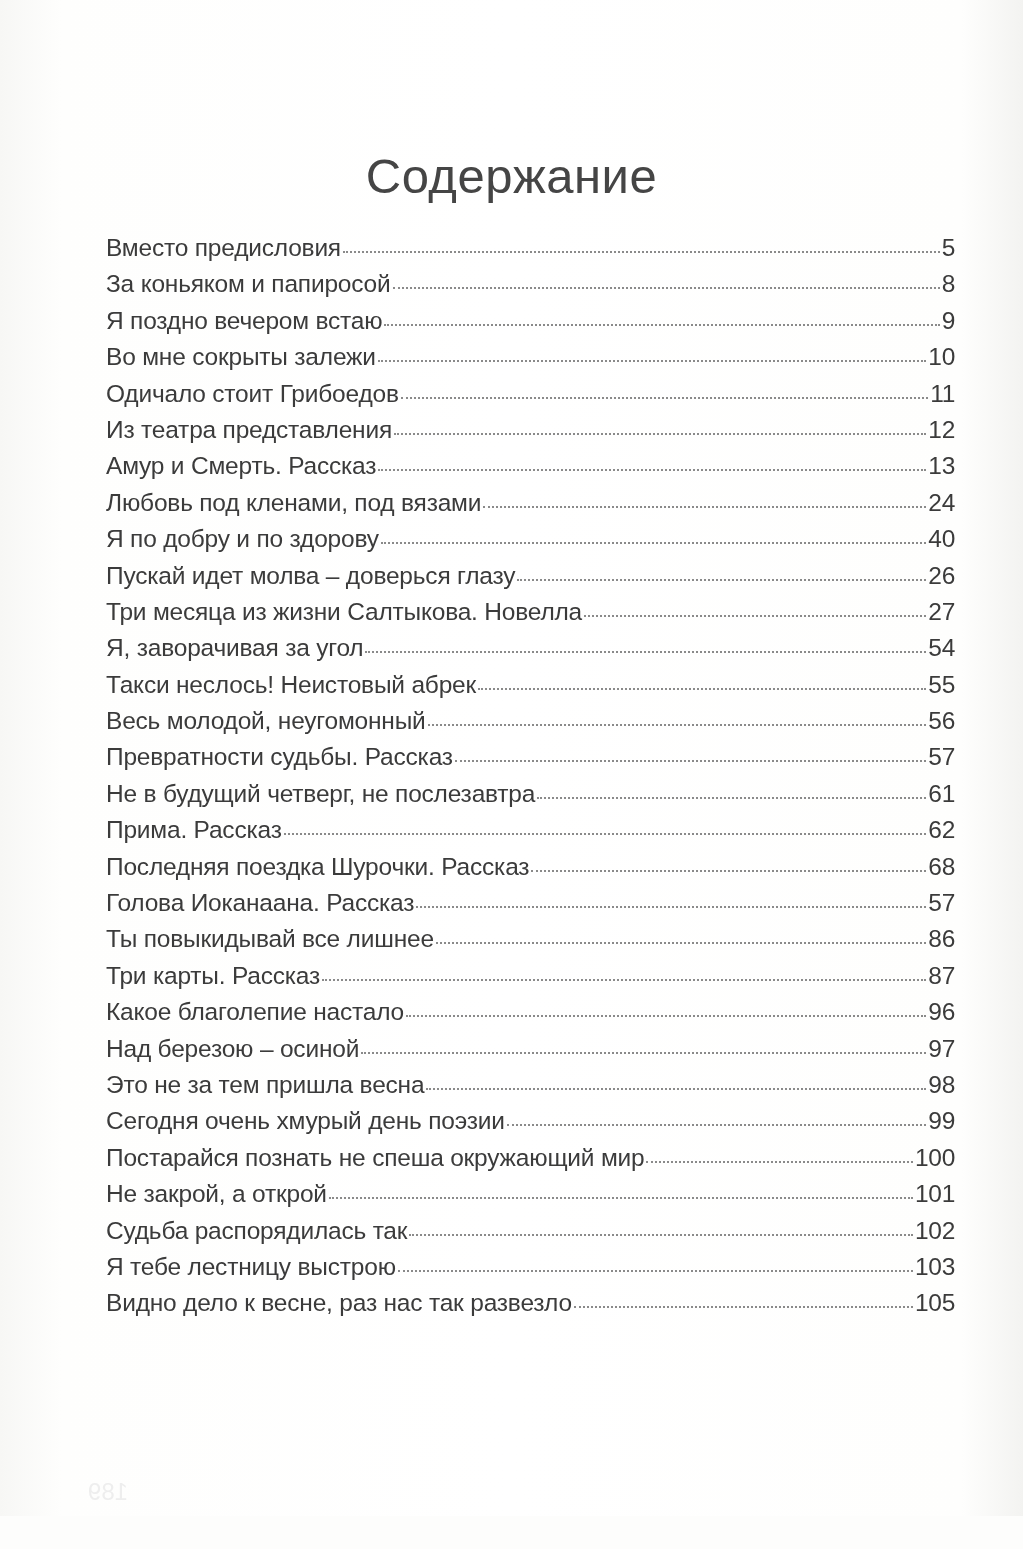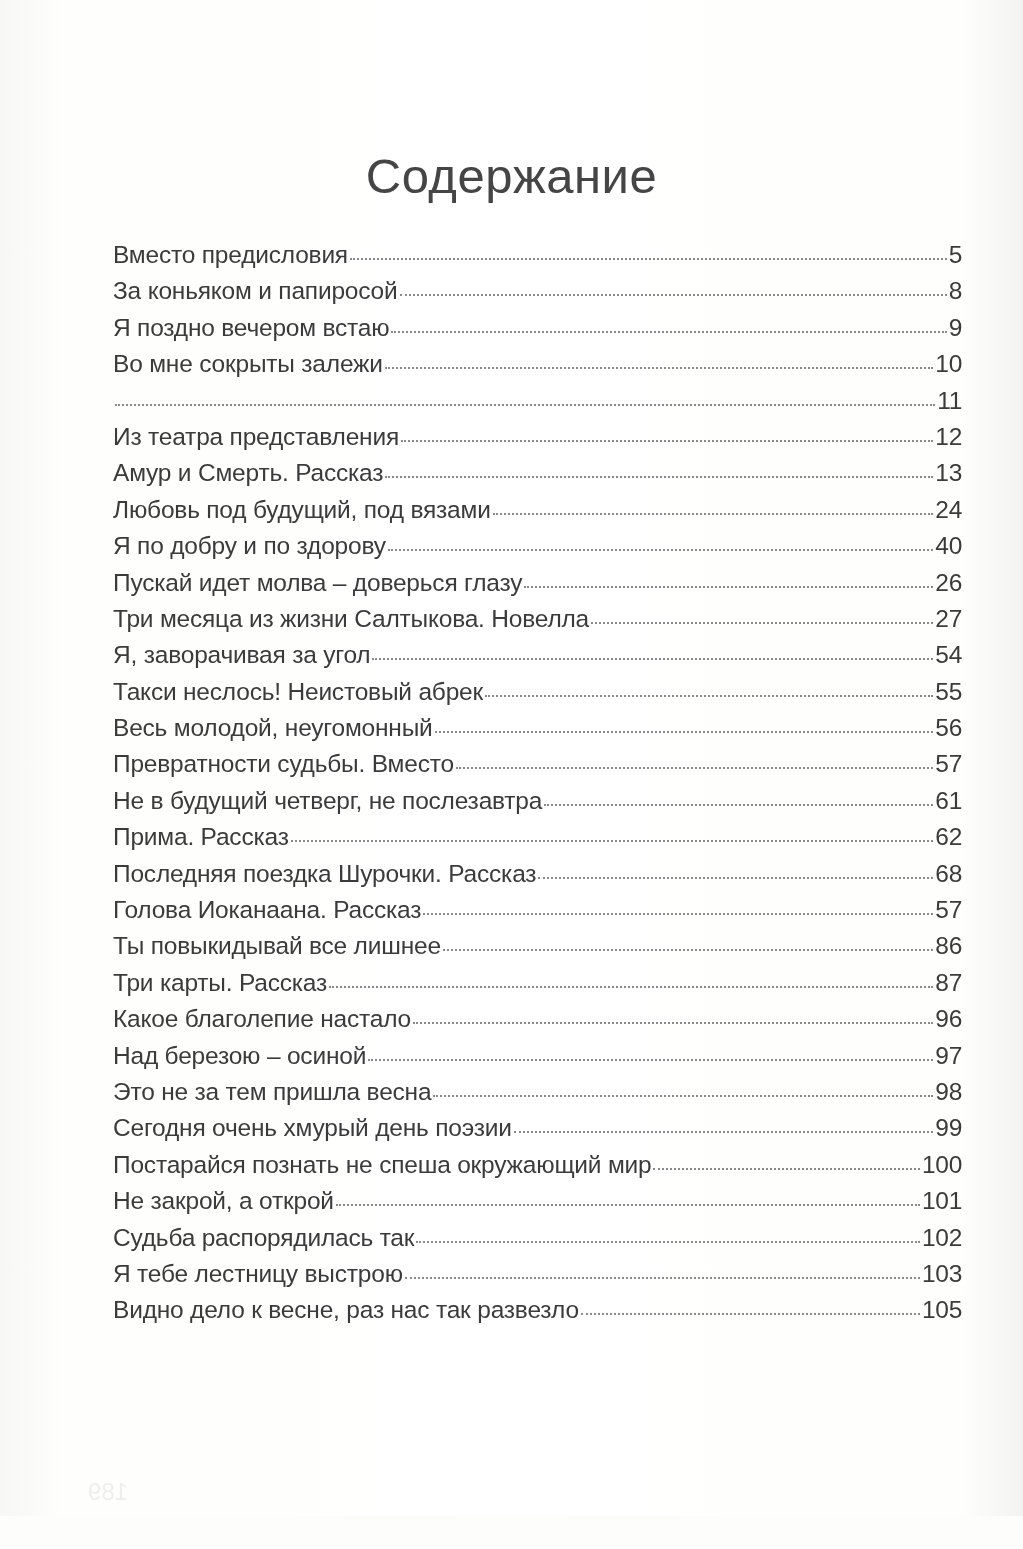--- a/index.html
+++ b/index.html
@@ -32,21 +32,21 @@
       line-height: 70px;
       color: #454545;
       letter-spacing: 0.5px;
       font-weight: normal;
     }
     .toc {
       position: absolute;
       left: 106px;
       top: 230px;
       width: 849px;
-      margin: 7px;
+      margin: 0;
       padding: 0;
       list-style: none;
     }
     .toc-row {
       display: flex;
       align-items: baseline;
       height: 36.4px;
       line-height: 36.4px;
       font-size: 24.5px;
       color: #3b3b3b;
@@ -103,35 +103,36 @@
     <span class="toc-title">Я поздно вечером встаю</span>
     <span class="toc-leader"></span>
     <span class="toc-page">9</span>
   </li>
       <li class="toc-row">
     <span class="toc-title">Во мне сокрыты залежи</span>
     <span class="toc-leader"></span>
     <span class="toc-page">10</span>
   </li>
       <li class="toc-row">
+    <span class="toc-title">Одичало стоит Грибоедов</span>
     <span class="toc-leader"></span>
     <span class="toc-page">11</span>
   </li>
       <li class="toc-row">
     <span class="toc-title">Из театра представления</span>
     <span class="toc-leader"></span>
     <span class="toc-page">12</span>
   </li>
       <li class="toc-row">
     <span class="toc-title">Амур и Смерть. Рассказ</span>
     <span class="toc-leader"></span>
     <span class="toc-page">13</span>
   </li>
       <li class="toc-row">
-    <span class="toc-title">Любовь под будущий, под вязами</span>
+    <span class="toc-title">Любовь под кленами, под вязами</span>
     <span class="toc-leader"></span>
     <span class="toc-page">24</span>
   </li>
       <li class="toc-row">
     <span class="toc-title">Я по добру и по здорову</span>
     <span class="toc-leader"></span>
     <span class="toc-page">40</span>
   </li>
       <li class="toc-row">
     <span class="toc-title">Пускай идет молва – доверься глазу</span>
@@ -152,21 +153,21 @@
     <span class="toc-title">Такси неслось! Неистовый абрек</span>
     <span class="toc-leader"></span>
     <span class="toc-page">55</span>
   </li>
       <li class="toc-row">
     <span class="toc-title">Весь молодой, неугомонный</span>
     <span class="toc-leader"></span>
     <span class="toc-page">56</span>
   </li>
       <li class="toc-row">
-    <span class="toc-title">Превратности судьбы. Вместо</span>
+    <span class="toc-title">Превратности судьбы. Рассказ</span>
     <span class="toc-leader"></span>
     <span class="toc-page">57</span>
   </li>
       <li class="toc-row">
     <span class="toc-title">Не в будущий четверг, не послезавтра</span>
     <span class="toc-leader"></span>
     <span class="toc-page">61</span>
   </li>
       <li class="toc-row">
     <span class="toc-title">Прима. Рассказ</span>

